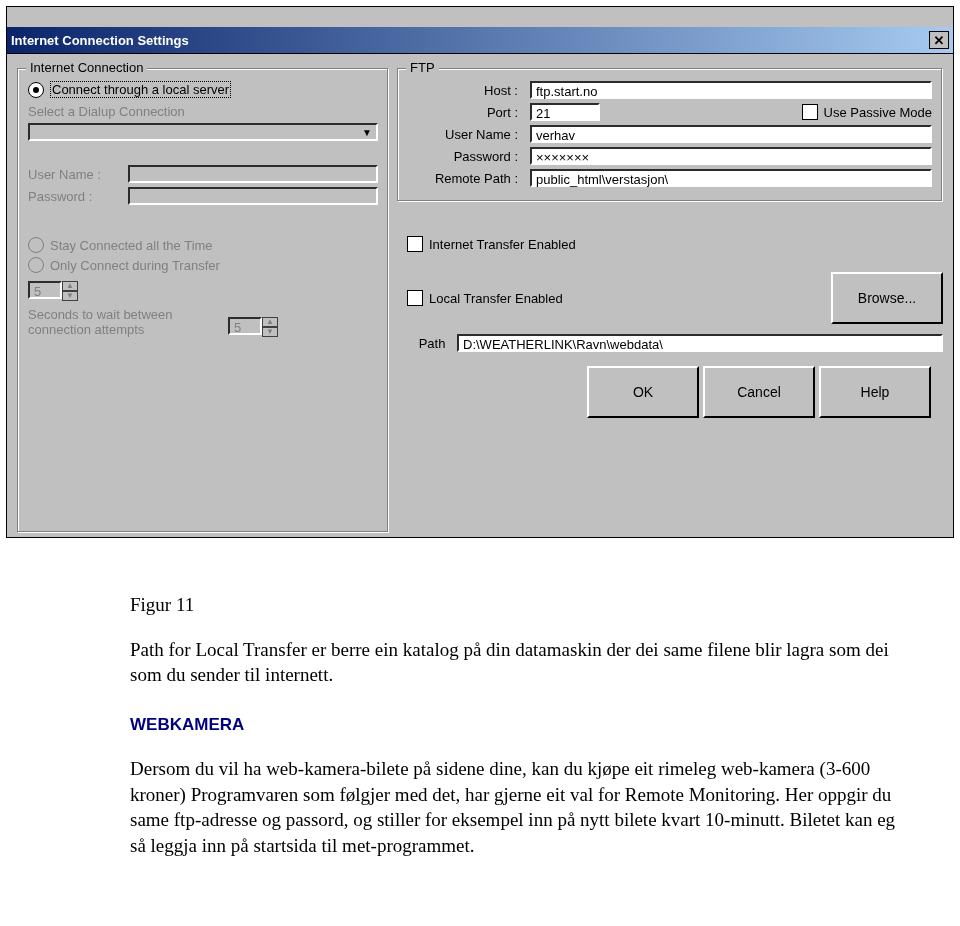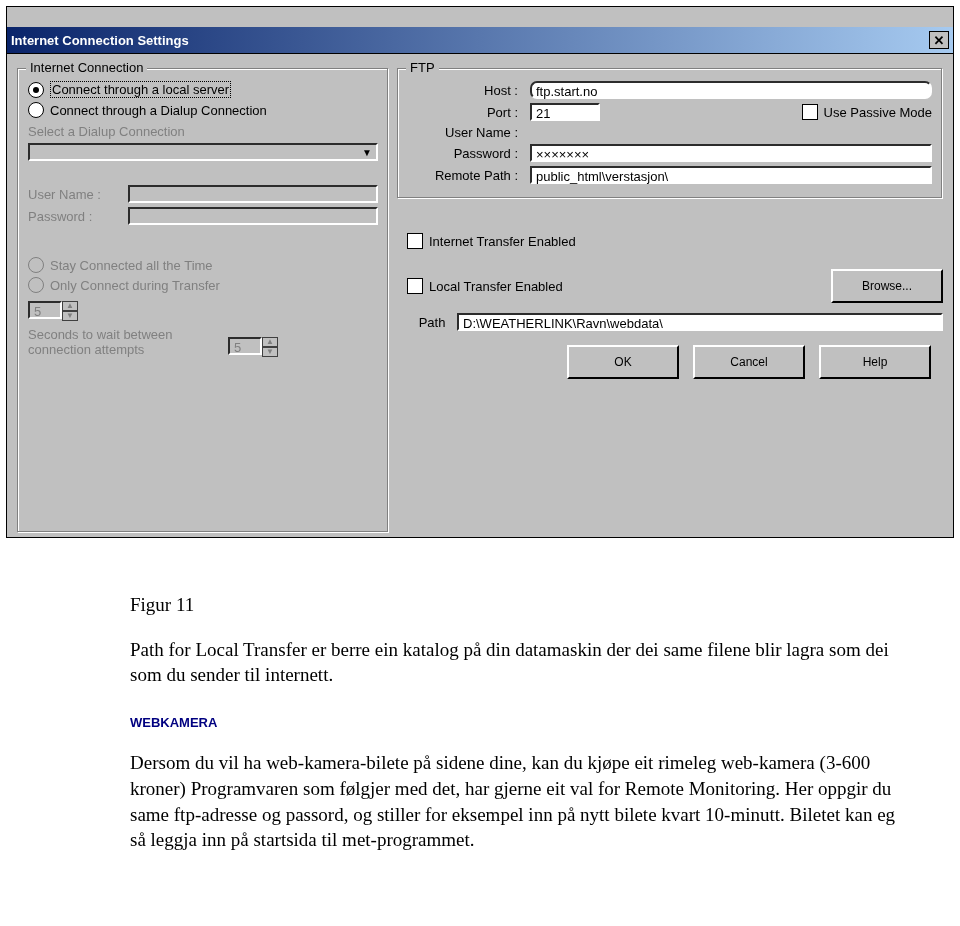--- a/index.html
+++ b/index.html
@@ -96,53 +96,53 @@
     font-family: inherit;
     font-size: 13px;
     box-sizing: border-box;
   }
   .sunken-input.disabled-bg { background: #c0c0c0; }
   .btn {
     border: 2px outset #fff;
     border-bottom-color:#404040;
     border-right-color:#404040;
     background: #c0c0c0;
-    padding: 8px 14px;
+    padding: 16px 14px;
     min-width: 80px;
     text-align: center;
     font-family: inherit;
-    font-size: 12px;
+    font-size: 14px;
   }
   .label-r { width: 110px; text-align: right; padding-right: 12px; }
   .spin {
     display:inline-flex; align-items:stretch; height:20px;
   }
   .spin .sunken-input{ width:34px; }
   .spin .arrows { display:flex; flex-direction:column; }
   .spin .arrows div{
     width:14px; height:9px; border:1px solid #404040; background:#c0c0c0;
     font-size:8px; line-height:8px; text-align:center;
   }
   .bottom-btns {
-    display:flex; gap:14px; justify-content:flex-end;
+    display:flex; gap:4px; justify-content:flex-end;
     padding: 10px 12px 12px 0;
   }
   
   .focus-label {
     border: 1px dotted #000;
     padding: 0 1px;
   }
   
   .doc {
     padding: 30px 60px 40px 130px;
     line-height: 1.35;
   }
   .doc h2 {
     font-family: Arial, sans-serif;
-    font-size: 13px;
+    font-size: 17px;
     font-weight: bold;
     color: #000080;
     margin: 26px 0 4px 0;
   }
   .doc .caption {
     text-align: left;
     margin: 18px 0 18px 0;
   }
 </style>
 </head>
@@ -159,24 +159,20 @@
   <div class="dlg-body">
 
     <div class="col-left">
       <div class="groupbox" style="height:445px;">
         <span class="legend">Internet Connection</span>
 
         <div class="row">
           <span class="radio inner"></span>
           <span class="focus-label">Connect through a local server</span>
         </div>
-        <div class="row">
-          <span class="radio"></span>
-          <span>Connect through a Dialup Connection</span>
-        </div>
 
         <div class="row disabled" style="margin-top:6px;">
           <span>Select a Dialup Connection</span>
         </div>
         <div class="row">
           <div class="sunken-input disabled-bg" style="flex:1;display:flex;justify-content:space-between;align-items:center;">
             <span></span>
             <span style="font-size:10px;">▼</span>
           </div>
         </div>
@@ -228,31 +224,32 @@
         </div>
       </div>
     </div>
 
     <div class="col-right">
       <div class="groupbox">
         <span class="legend">FTP</span>
 
         <div class="row">
           <span class="label-r">Host :</span>
-          <div class="sunken-input" style="flex:1;border-radius:7px;">ftp.start.no</div>
+          <div class="sunken-input" style="flex:1;">ftp.start.no</div>
         </div>
         <div class="row">
           <span class="label-r">Port :</span>
           <div class="sunken-input" style="width:70px;">21</div>
           <div style="flex:1;"></div>
           <span class="check"></span>
           <span>Use Passive Mode</span>
         </div>
         <div class="row">
           <span class="label-r">User Name :</span>
+          <div class="sunken-input" style="flex:1;">verhav</div>
         </div>
         <div class="row">
           <span class="label-r">Password :</span>
           <div class="sunken-input" style="flex:1;">×××××××</div>
         </div>
         <div class="row">
           <span class="label-r">Remote Path :</span>
           <div class="sunken-input" style="flex:1;">public_html\verstasjon\</div>
         </div>
       </div>

